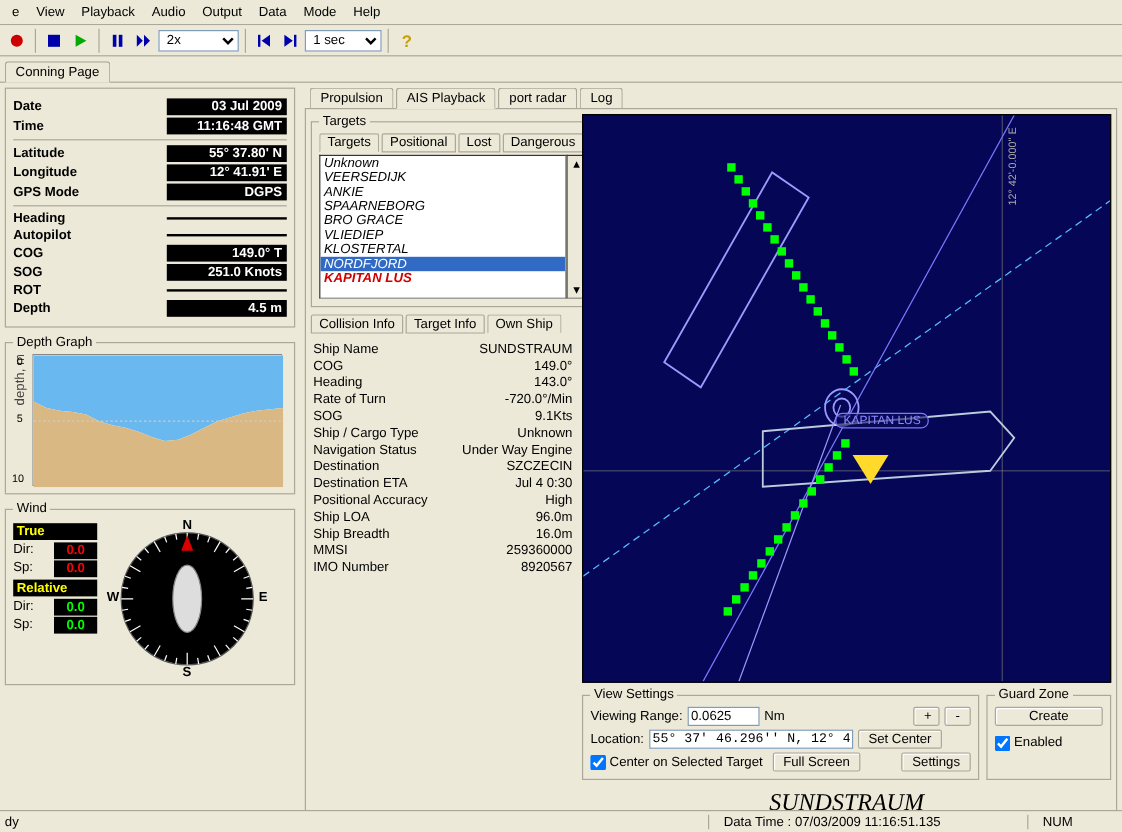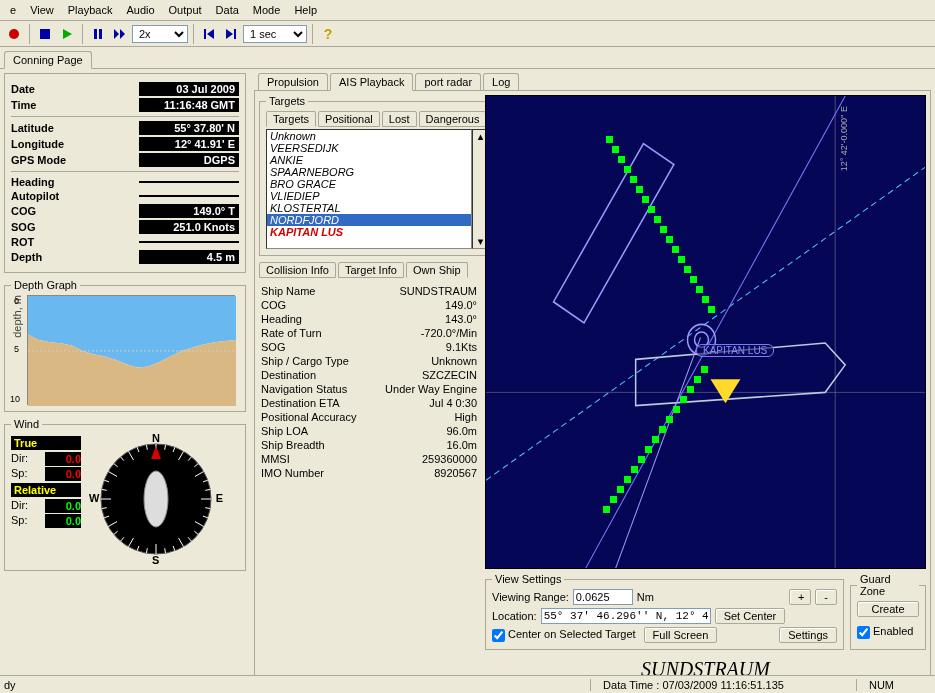--- a/index.html
+++ b/index.html
@@ -21,21 +21,21 @@
 legend { font-size: 11px; padding: 0 3px; }
 .readout-row { display: flex; justify-content: space-between; align-items: center; margin: 2px 0; }
 .readout-label { font-weight: bold; }
 .readout-val { background: #000; color: #fff; font-weight: bold; text-align: right; padding: 1px 4px; min-width: 100px; font-family: Tahoma, sans-serif; }
 .hr { border-top: 1px solid #aca899; margin: 4px 0; }
 .depth-graph { border: 1px solid #888; background: #fff; width: 208px; height: 110px; position: relative; }
 .wind-area { display: flex; }
 .wind-left { width: 70px; }
 .wind-head { background: #000; color: #ff0; font-weight: bold; padding: 1px 3px; margin: 2px 0; }
 .wind-row { display: flex; justify-content: space-between; margin: 1px 0; }
-.wind-val { background: #000; padding: 1px 0; min-width: 36px; text-align: right; font-weight: bold; }
+.wind-val { background: #000; padding: 1px 0; min-width: 36px; text-align: center; font-weight: bold; }
 .red { color: #f00; }
 .green { color: #0f0; }
 .compass { width: 130px; height: 130px; margin-left: 10px; position: relative; }
 .right-tabs { display: flex; }
 .right-body { display: flex; flex: 1; border: 1px solid #aca899; padding: 4px; }
 .targets-col { width: 220px; margin-right: 6px; }
 .target-list { background: #fff; border: 1px inset #888; height: 120px; overflow: hidden; }
 .target-item { padding: 0 3px; font-style: italic; cursor: default; }
 .target-item.sel { background: #316ac5; color: #fff; }
 .target-item.danger { color: #d00000; font-weight: bold; }
@@ -96,21 +96,21 @@
         <rect x="2" y="1" width="3" height="10" fill="#00a"></rect>
         <rect x="7" y="1" width="3" height="10" fill="#00a"></rect>
       </svg>
     </span>
   <span class="tbtn">
       <svg width="14" height="12">
         <polygon points="1,1 6,6 1,11" fill="#00a"></polygon>
         <polygon points="7,1 12,6 7,11" fill="#00a"></polygon>
       </svg>
     </span>
-  <select style="width:56px" value="2x"><option>2x</option></select>
+  <select style="width:67px" value="2x"><option>2x</option></select>
   <span class="sep"></span>
   <span class="tbtn">
       <svg width="12" height="12">
         <rect x="1" y="1" width="2" height="10" fill="#00a"></rect>
         <polygon points="11,1 4,6 11,11" fill="#00a"></polygon>
       </svg>
     </span>
   <span class="tbtn">
       <svg width="12" height="12">
         <polygon points="1,1 8,6 1,11" fill="#00a"></polygon>
@@ -336,26 +336,26 @@
             </div>
             <div class="info-row">
               <span>SOG</span>
               <span>9.1Kts</span>
             </div>
             <div class="info-row">
               <span>Ship / Cargo Type</span>
               <span>Unknown</span>
             </div>
             <div class="info-row">
+              <span>Navigation Status</span>
+              <span>Under Way Engine</span>
+            </div>
+            <div class="info-row">
               <span>Destination</span>
               <span>SZCZECIN</span>
-            </div>
-            <div class="info-row">
-              <span>Navigation Status</span>
-              <span>Under Way Engine</span>
             </div>
             <div class="info-row">
               <span>Destination ETA</span>
               <span>Jul 4 0:30</span>
             </div>
             <div class="info-row">
               <span>Positional Accuracy</span>
               <span>High</span>
             </div>
             <div class="info-row">
@@ -418,21 +418,21 @@
               <input type="text" class="loc-input" value="55° 37' 46.296'' N, 12° 41' 57.108''" style="">
               <button class="btn">Set Center</button>
             </div>
             <div style="display:flex;align-items:center;gap:8px">
               <label><input type="checkbox" checked="" style=""><span>Center on Selected Target</span></label>
               <button class="btn">Full Screen</button>
               <span style="flex:1"></span>
               <button class="btn">Settings</button>
             </div>
           </fieldset>
-          <fieldset style="width:76px">
+          <fieldset style="width:104px">
             <legend>Guard Zone</legend>
             <button class="btn" style="width:100%;margin-bottom:8px">Create</button>
             <label><input type="checkbox" checked="" style=""><span>Enabled</span></label>
           </fieldset>
         </div>
         <div class="shipname-banner">SUNDSTRAUM</div>
       </div>
     </div>
   </div>
 </div>

